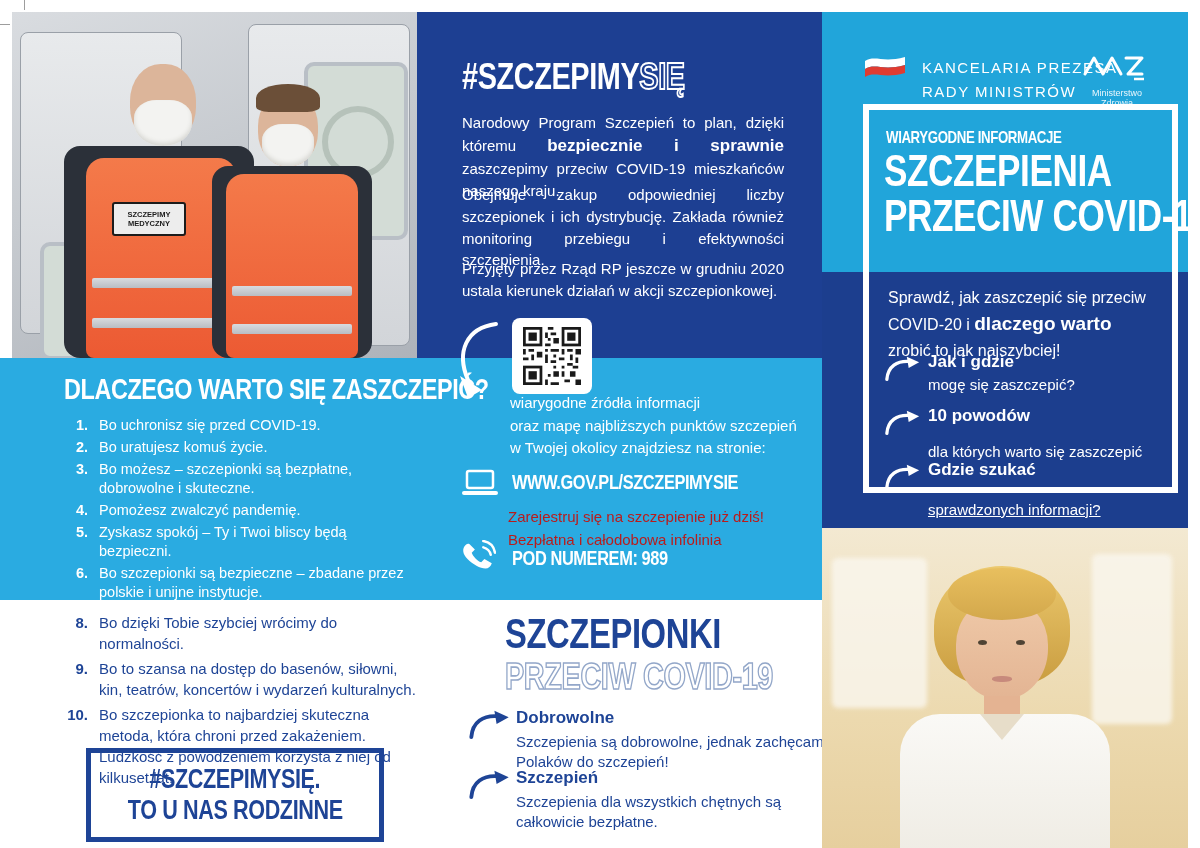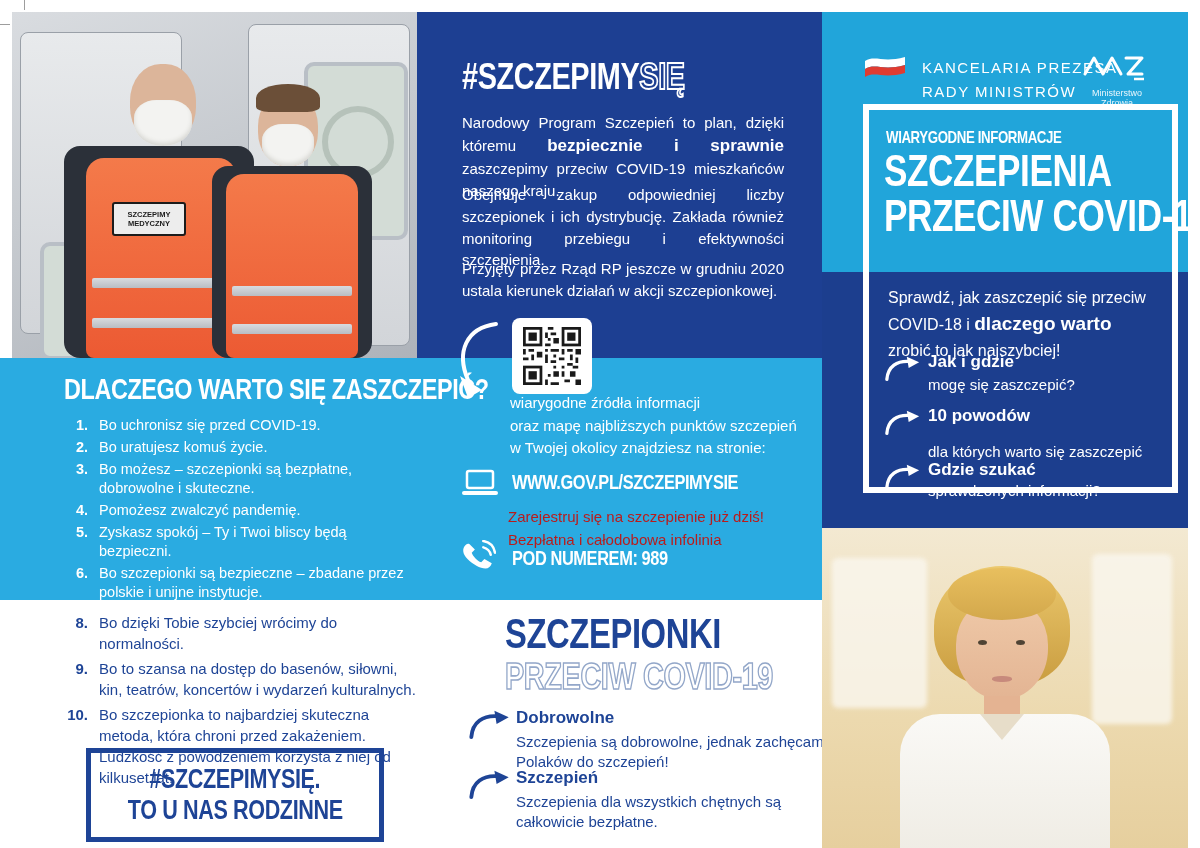--- a/index.html
+++ b/index.html
@@ -281,21 +281,21 @@
 
 <div class="abs" style="left:886px;top:128px;color:#fff;font-size:17px;">
   <span class="cond">WIARYGODNE INFORMACJE</span>
 </div>
 <div class="abs" style="left:884px;top:148px;color:#fff;font-size:45px;line-height:1.0;">
   <div><span class="cond">SZCZEPIENIA</span></div>
   <div><span class="cond">PRZECIW COVID-19</span></div>
 </div>
 
 <div class="abs" style="left:888px;top:286px;width:266px;color:#fff;font-size:16px;line-height:1.5;">
-  <span>Sprawdź, jak zaszczepić się przeciw COVID-18 i </span><b style="font-size:19px;">dlaczego warto</b><span> zrobić to jak najszybciej!</span>
+  <span>Sprawdź, jak zaszczepić się przeciw COVID-20 i </span><b style="font-size:19px;">dlaczego warto</b><span> zrobić to jak najszybciej!</span>
 </div>
 
 <div class="abs" style="left:884px;top:356px;color:#ffffff;">
   <svg width="38" height="26" viewBox="0 0 40 26">
       <path d="M3 24 C4 10 14 4 27 5" fill="none" stroke="currentColor" stroke-width="3.5" stroke-linecap="round"></path>
       <path d="M24 0 L37 6 L26 12 Z" fill="currentColor"></path>
     </svg>
 </div>
 <div class="abs" style="left:928px;top:352px;color:#fff;width:240px;">
   <div class="bullet-title">Jak i gdzie</div>
@@ -314,21 +314,21 @@
 </div>
 
 <div class="abs" style="left:884px;top:464px;color:#ffffff;">
   <svg width="38" height="26" viewBox="0 0 40 26">
       <path d="M3 24 C4 10 14 4 27 5" fill="none" stroke="currentColor" stroke-width="3.5" stroke-linecap="round"></path>
       <path d="M24 0 L37 6 L26 12 Z" fill="currentColor"></path>
     </svg>
 </div>
 <div class="abs" style="left:928px;top:460px;color:#fff;width:240px;">
   <div class="bullet-title">Gdzie szukać</div>
-  <div class="bullet-sub" style="margin-top:1px;">sprawdzonych informacji?</div>
+  <div class="bullet-sub" style="margin-top:20px;text-decoration:underline;">sprawdzonych informacji?</div>
 </div>
 
 <div class="abs photoR">
   <div class="cabinet" style="left:10px;top:30px;width:95px;height:150px;"></div>
   <div class="cabinet" style="left:270px;top:26px;width:80px;height:170px;"></div>
   <div class="hair" style="left:112px;top:38px;width:136px;height:120px;"></div>
   <div class="face" style="left:134px;top:70px;width:92px;height:102px;"></div>
   <div class="fringe" style="left:126px;top:40px;width:108px;height:52px;"></div>
   <div class="abs" style="left:156px;top:112px;width:9px;height:5px;background:#4f4334;border-radius:50%;"></div>
   <div class="abs" style="left:194px;top:112px;width:9px;height:5px;background:#4f4334;border-radius:50%;"></div>

